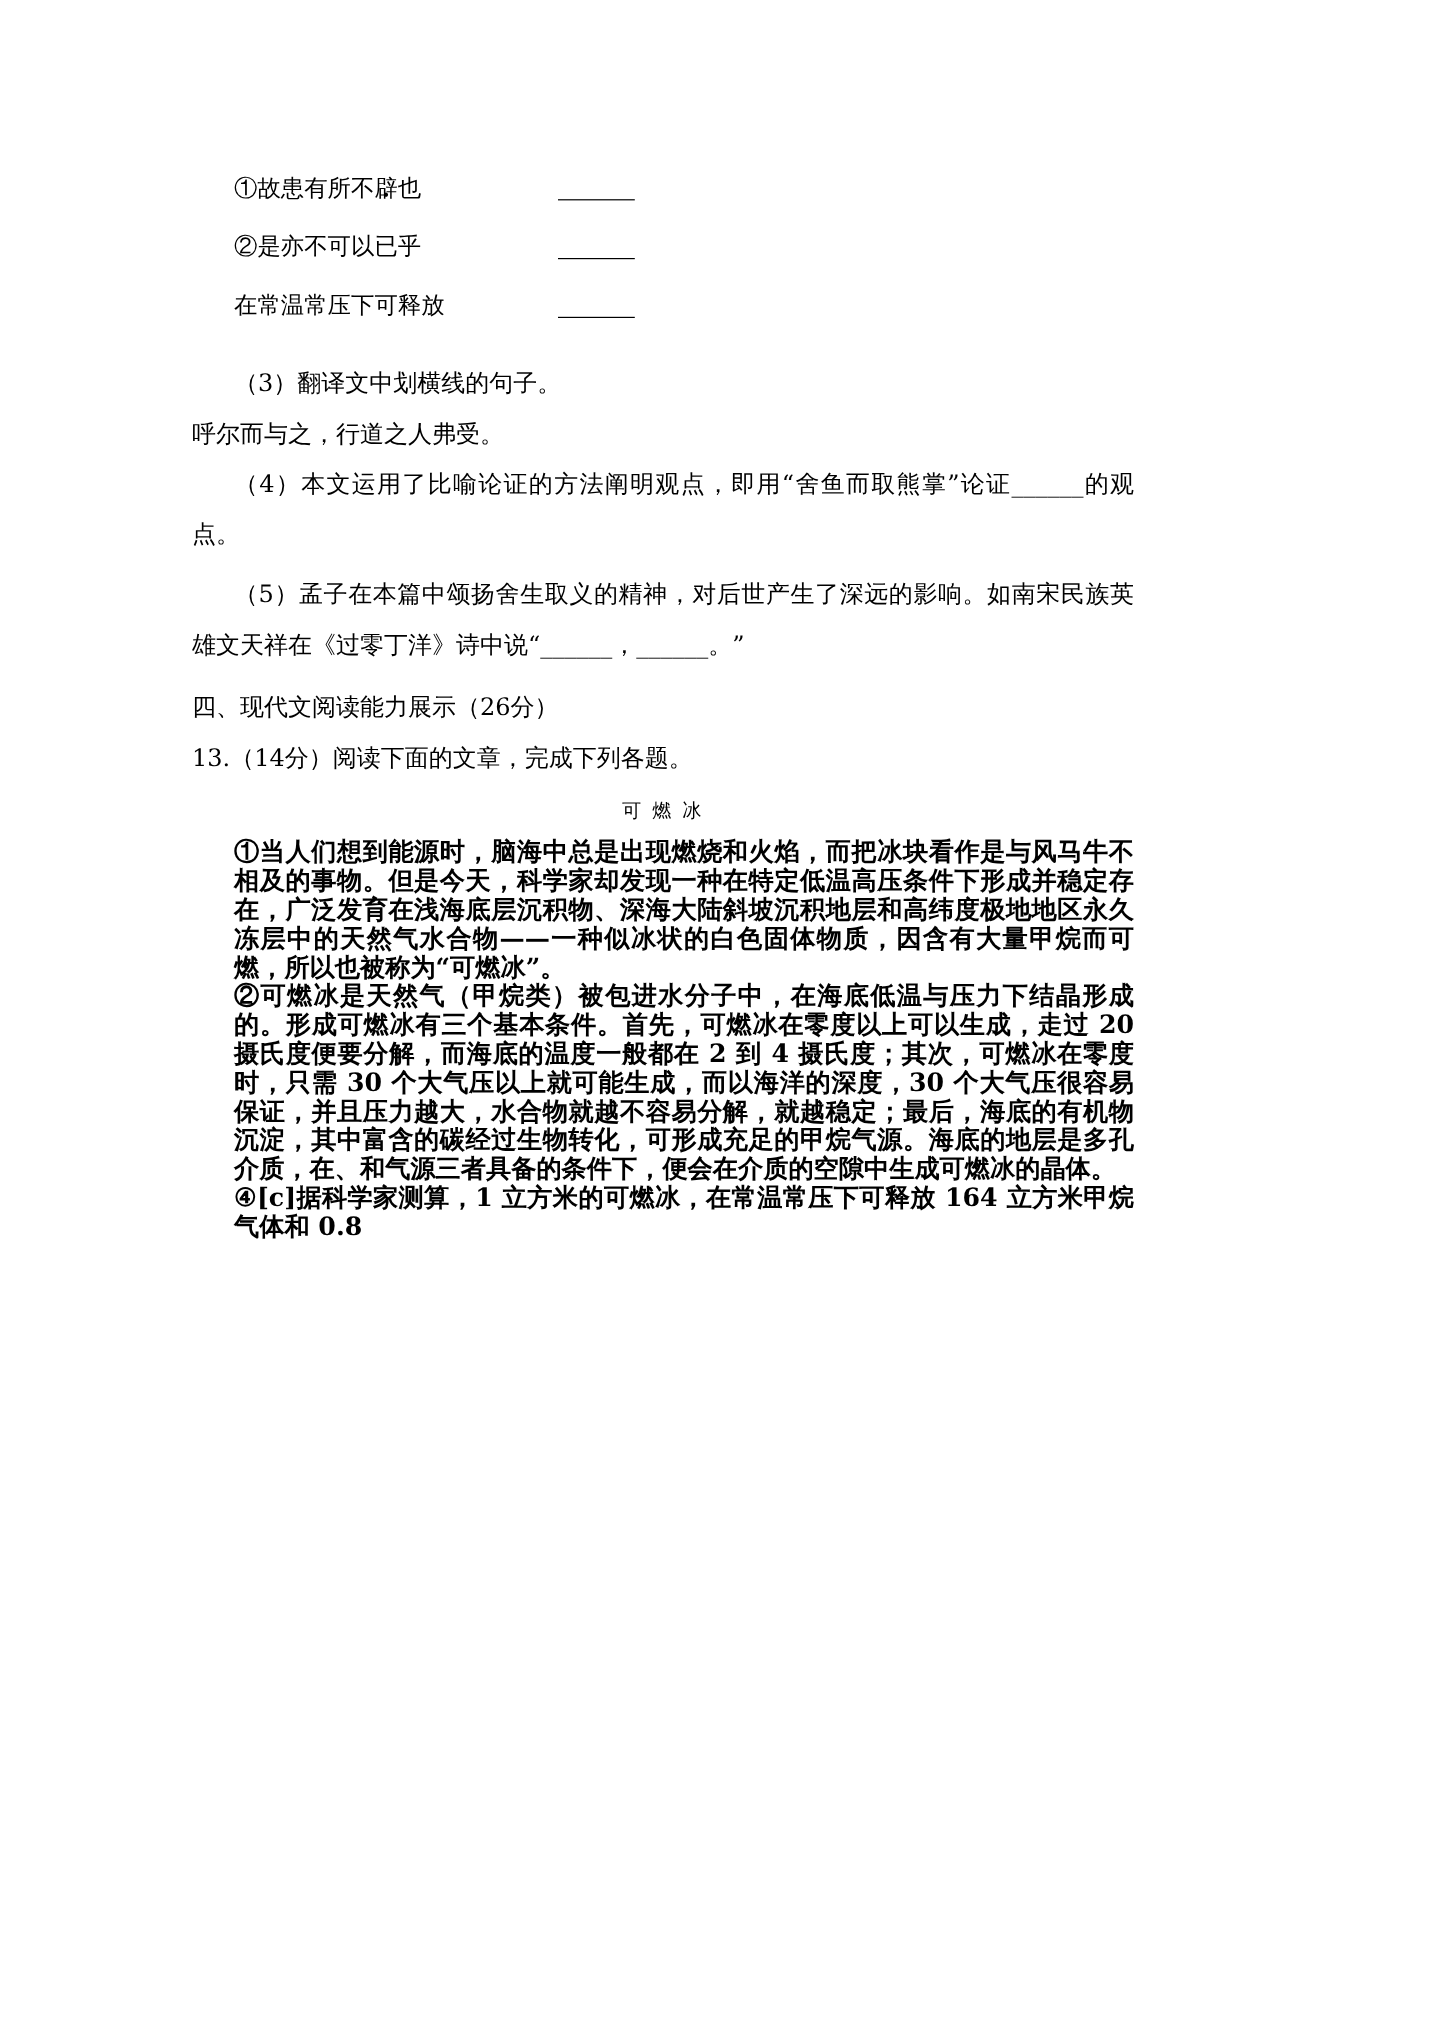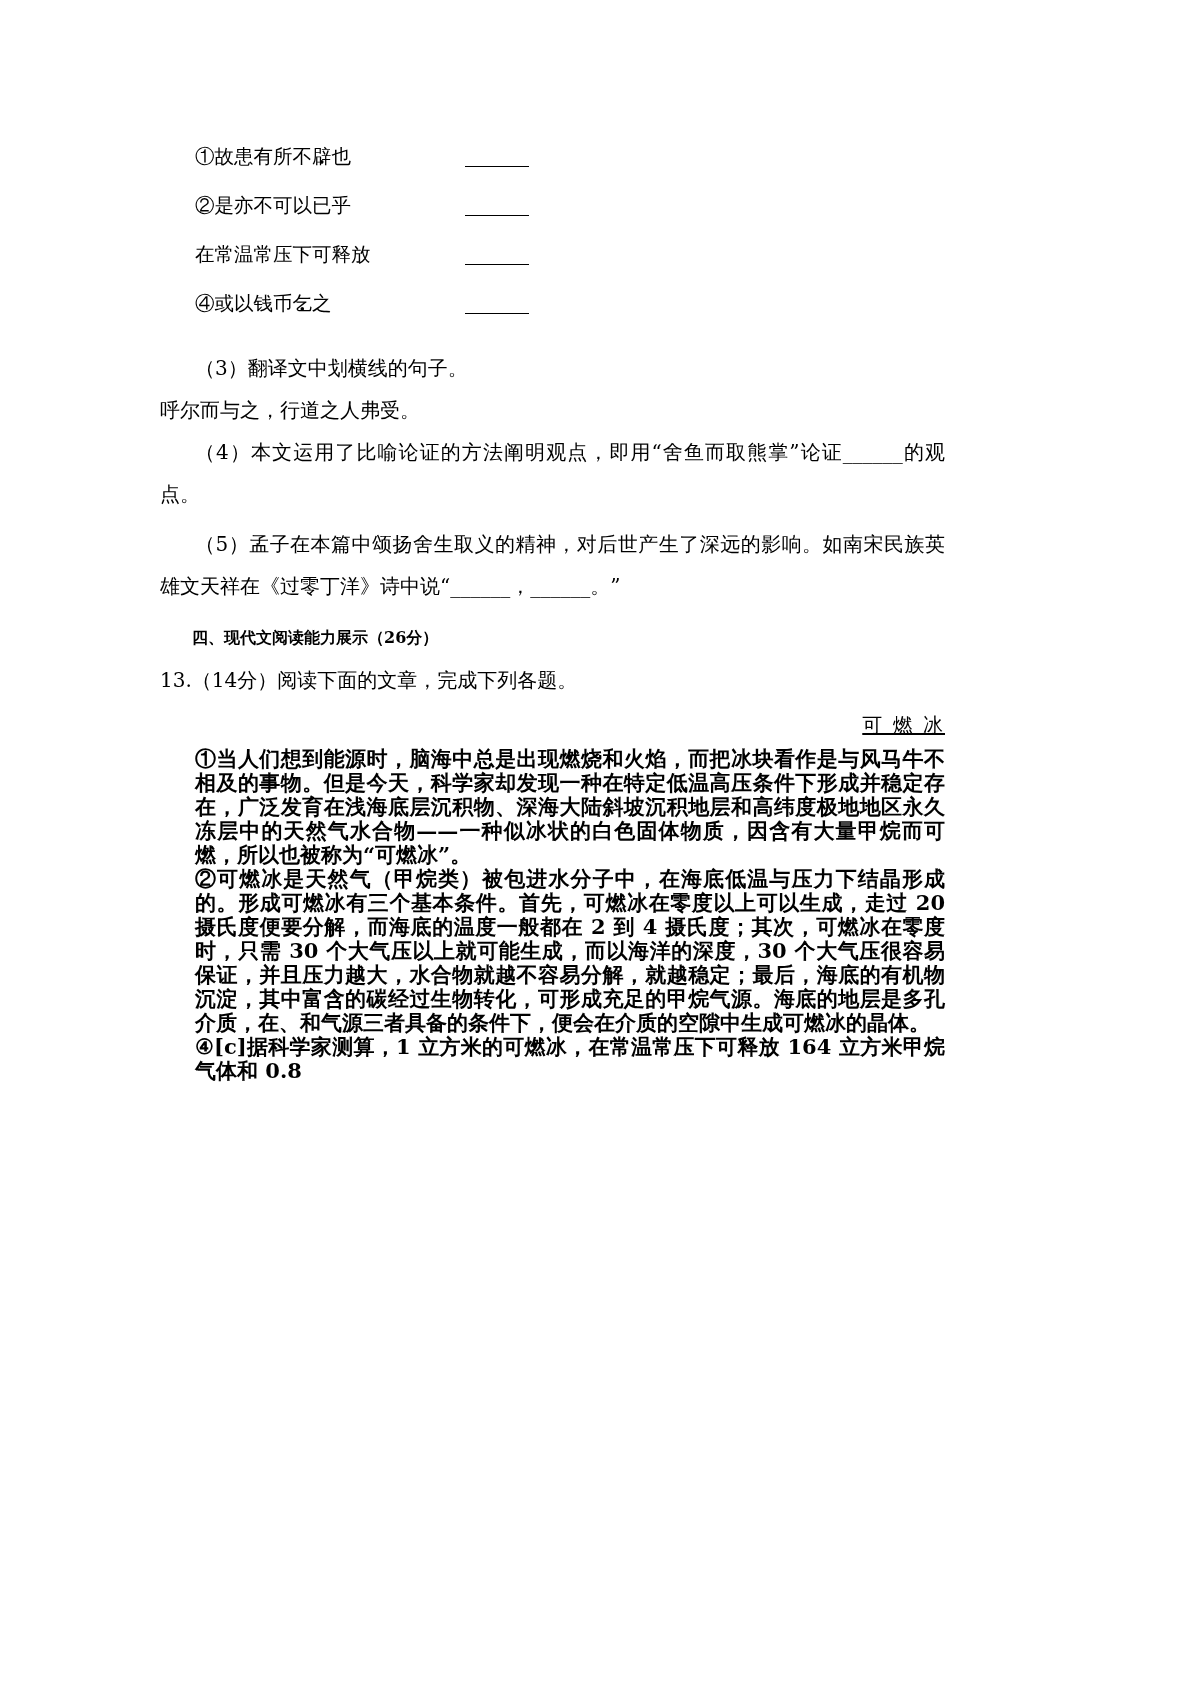--- a/index.html
+++ b/index.html
@@ -49,34 +49,32 @@
   
   .line {
     font-size: 20px;
     line-height: 42px;
   }
   .indent { text-indent: 35px; }
   .just { text-align: justify; }
   .q5 { margin-top: 8px; }
 
   .section-header {
-    font-weight: bold;
-    font-size: 16px;
+    font-weight: normal;
+    font-size: 20px;
     margin-top: 10px;
-    margin-left: 32px;
   }
 
   
   .essay-title {
-    text-align: right;
-    font-size: 20px;
+    text-align: center;
+    font-size: 16px;
     line-height: 44px;
     letter-spacing: 2px;
     margin-top: 2px;
-    text-decoration: underline;
   }
   .essay-body { margin-left: 35px; }
   .para {
     font-size: 21px;
     line-height: 24px;
     text-align: justify;
     font-weight: bold;
   }
 </style>
 </head>
@@ -90,24 +88,20 @@
       <span class="blank"></span>
     </div>
     <div class="item-row">
       <span>②是亦不可以已乎</span><span class="emph"></span><span></span>
       <span class="blank"></span>
     </div>
     <div class="item-row">
       <span>在常温常压下可释放</span><span class="emph"></span><span></span>
       <span class="blank"></span>
     </div>
-    <div class="item-row">
-      <span>④或以钱币</span><span class="emph">乞</span><span>之</span>
-      <span class="blank"></span>
-    </div>
   </section>
 
   <div class="line indent">（3）翻译文中划横线的句子。</div>
   <div class="line">呼尔而与之，行道之人弗受。</div>
   <div class="line indent just">（4）本文运用了比喻论证的方法阐明观点，即用“舍鱼而取熊掌”论证______的观点。</div>
   <div class="line indent just q5">（5）孟子在本篇中颂扬舍生取义的精神，对后世产生了深远的影响。如南宋民族英雄文天祥在《过零丁洋》诗中说“______，______。”</div>
 
   <div class="line section-header">四、现代文阅读能力展示（26分）</div>
   <div class="line">13.（14分）阅读下面的文章，完成下列各题。</div>
 

